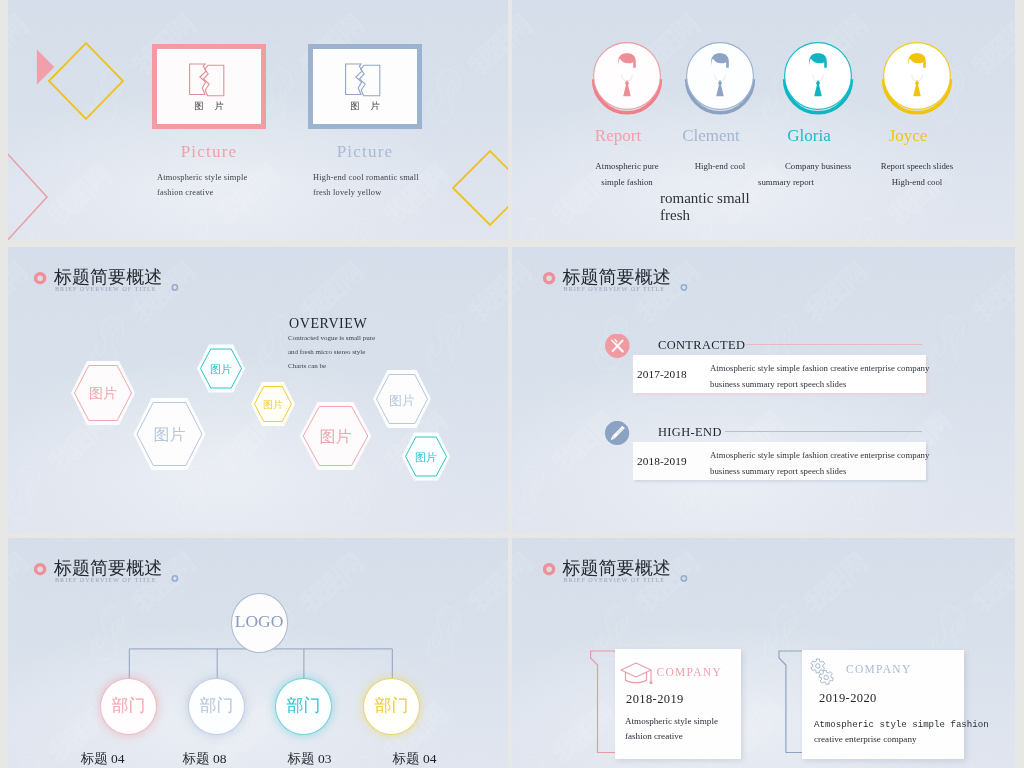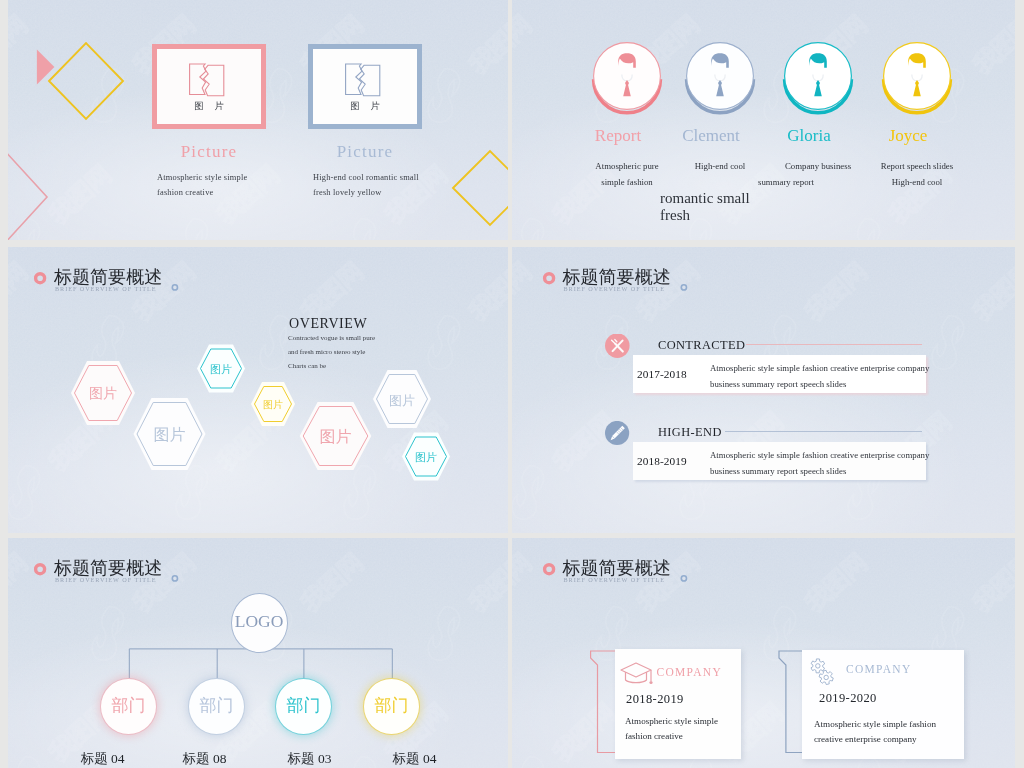--- a/index.html
+++ b/index.html
@@ -804,17 +804,17 @@
     <svg width="36" height="32" viewBox="0 0 40 36" style="position:absolute;left:296px;top:119px">
       <g fill="none" stroke="#9cb0cc" stroke-width="1.0" stroke-linejoin="round">
         <path d="M 14.47 5.77 L 16.81 4.73 L 18.49 7.79 L 16.34 9.20 L 16.30 11.06 L 18.38 12.57 L 16.56 15.55 L 14.26 14.40 L 12.63 15.29 L 12.36 17.85 L 8.87 17.76 L 8.72 15.20 L 7.13 14.23 L 4.79 15.27 L 3.11 12.21 L 5.26 10.80 L 5.30 8.94 L 3.22 7.43 L 5.04 4.45 L 7.34 5.60 L 8.97 4.71 L 9.24 2.15 L 12.73 2.24 L 12.88 4.80 Z"></path>
         <circle cx="10.8" cy="10.0" r="2.5"></circle>
         <path d="M 25.79 22.68 L 28.17 23.64 L 27.14 26.97 L 24.64 26.42 L 23.27 27.68 L 23.63 30.23 L 20.23 31.00 L 19.46 28.55 L 17.68 28.00 L 15.66 29.59 L 13.29 27.03 L 15.02 25.13 L 14.61 23.32 L 12.23 22.36 L 13.26 19.03 L 15.76 19.58 L 17.13 18.32 L 16.77 15.77 L 20.17 15.00 L 20.94 17.45 L 22.72 18.00 L 24.74 16.41 L 27.11 18.97 L 25.38 20.87 Z"></path>
         <circle cx="20.2" cy="23.0" r="2.5"></circle>
       </g>
     </svg>
     <div style="position:absolute;left:334px;top:125px;font-family:'Liberation Serif',serif;font-size:11.5px;color:#a8bad4;letter-spacing:1.3px">COMPANY</div>
     <div style="position:absolute;left:307px;top:152.5px;font-family:'Liberation Serif',serif;font-size:12.5px;color:#22262c;letter-spacing:.4px">2019-2020</div>
-    <div style="position:absolute;left:302px;top:180.5px;font-family:Liberation Serif, serif;font-size:9.1px;color:#2a2e35">Atmospheric style simple fashion</div>
+    <div style="position:absolute;left:302px;top:180.5px;font-family:Liberation Mono, monospace;font-size:9.1px;color:#2a2e35">Atmospheric style simple fashion</div>
     <div style="position:absolute;left:302px;top:195.5px;font-family:'Liberation Serif',serif;font-size:9.1px;color:#2a2e35">creative enterprise company</div>
   </div>
 
 </div>
 
 </body></html>

